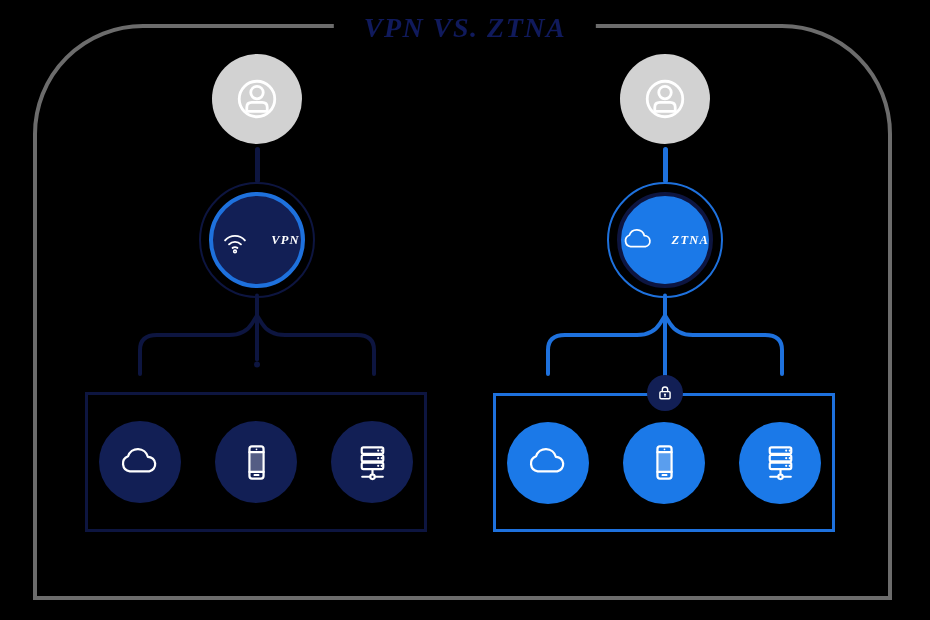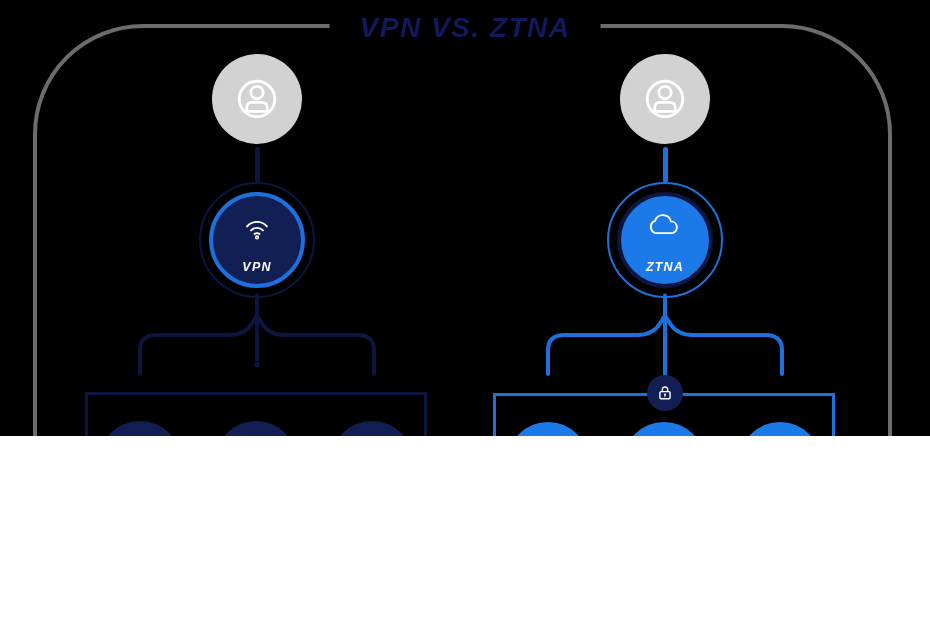--- a/index.html
+++ b/index.html
@@ -1,20 +1,20 @@
 <!DOCTYPE html>
 <html style="--bg: #000000; --navy: #121f55; --navy-dark: #0d1540; --blue: #1e71dd; --blue-bright: #1b79e8; --gray-frame: #6c6c6c; --gray-user: #d2d2d2; --title: #101a5c;"><head>
 <meta charset="utf-8">
 <style>
   html,body{margin:0;padding:0;}
   .canvas{
-    position:relative; width:930px; height:436px;
+    position:relative; width:930px; height:620px;
     background:var(--bg,#000);
     overflow:hidden;
-    font-family:Liberation Sans, sans-serif;
+    font-family:Liberation Serif, serif;
   }
   .outer-border{
     position:absolute; left:33px; top:24px; width:859px; height:576px;
     box-sizing:border-box;
     border:4px solid var(--gray-frame,#6c6c6c);
     border-radius:110px 110px 0 0;
   }
   .title{
     position:absolute; top:12px; left:50%; transform:translateX(-50%);
     margin:0; padding:0 30px;
@@ -40,21 +40,21 @@
   .hub-ring{
     position:absolute; top:182px; width:116px; height:116px; border-radius:50%;
     box-sizing:border-box; border:2.5px solid;
     display:flex; align-items:center; justify-content:center;
   }
   .col-left .hub-ring{ left:199px; border-color:var(--navy-dark,#0c1440); }
   .col-right .hub-ring{ left:607px; border-color:var(--blue,#1e71dd); }
 
   .hub-inner{
     width:96px; height:96px; border-radius:50%; box-sizing:border-box;
-    display:flex; flex-direction:column; align-items:center; justify-content:center;
+    display:flex; flex-direction:row; align-items:center; justify-content:center;
     gap:15px; color:#fff;
   }
   .col-left .hub-inner{ background:var(--navy,#121f55); border:4px solid var(--blue,#1e71dd); }
   .col-right .hub-inner{ background:var(--blue-bright,#1b79e8); border:4px solid var(--navy-dark,#0c1440);justify-content:center; }
   .hub-label{
     font-style:italic; font-weight:700; font-size:12.5px; letter-spacing:1.2px;
   }
 
   .fork{ position:absolute; top:293px; width:250px; height:88px; }
   .col-left .fork{ left:132px; color:var(--navy-dark,#0c1440); }

